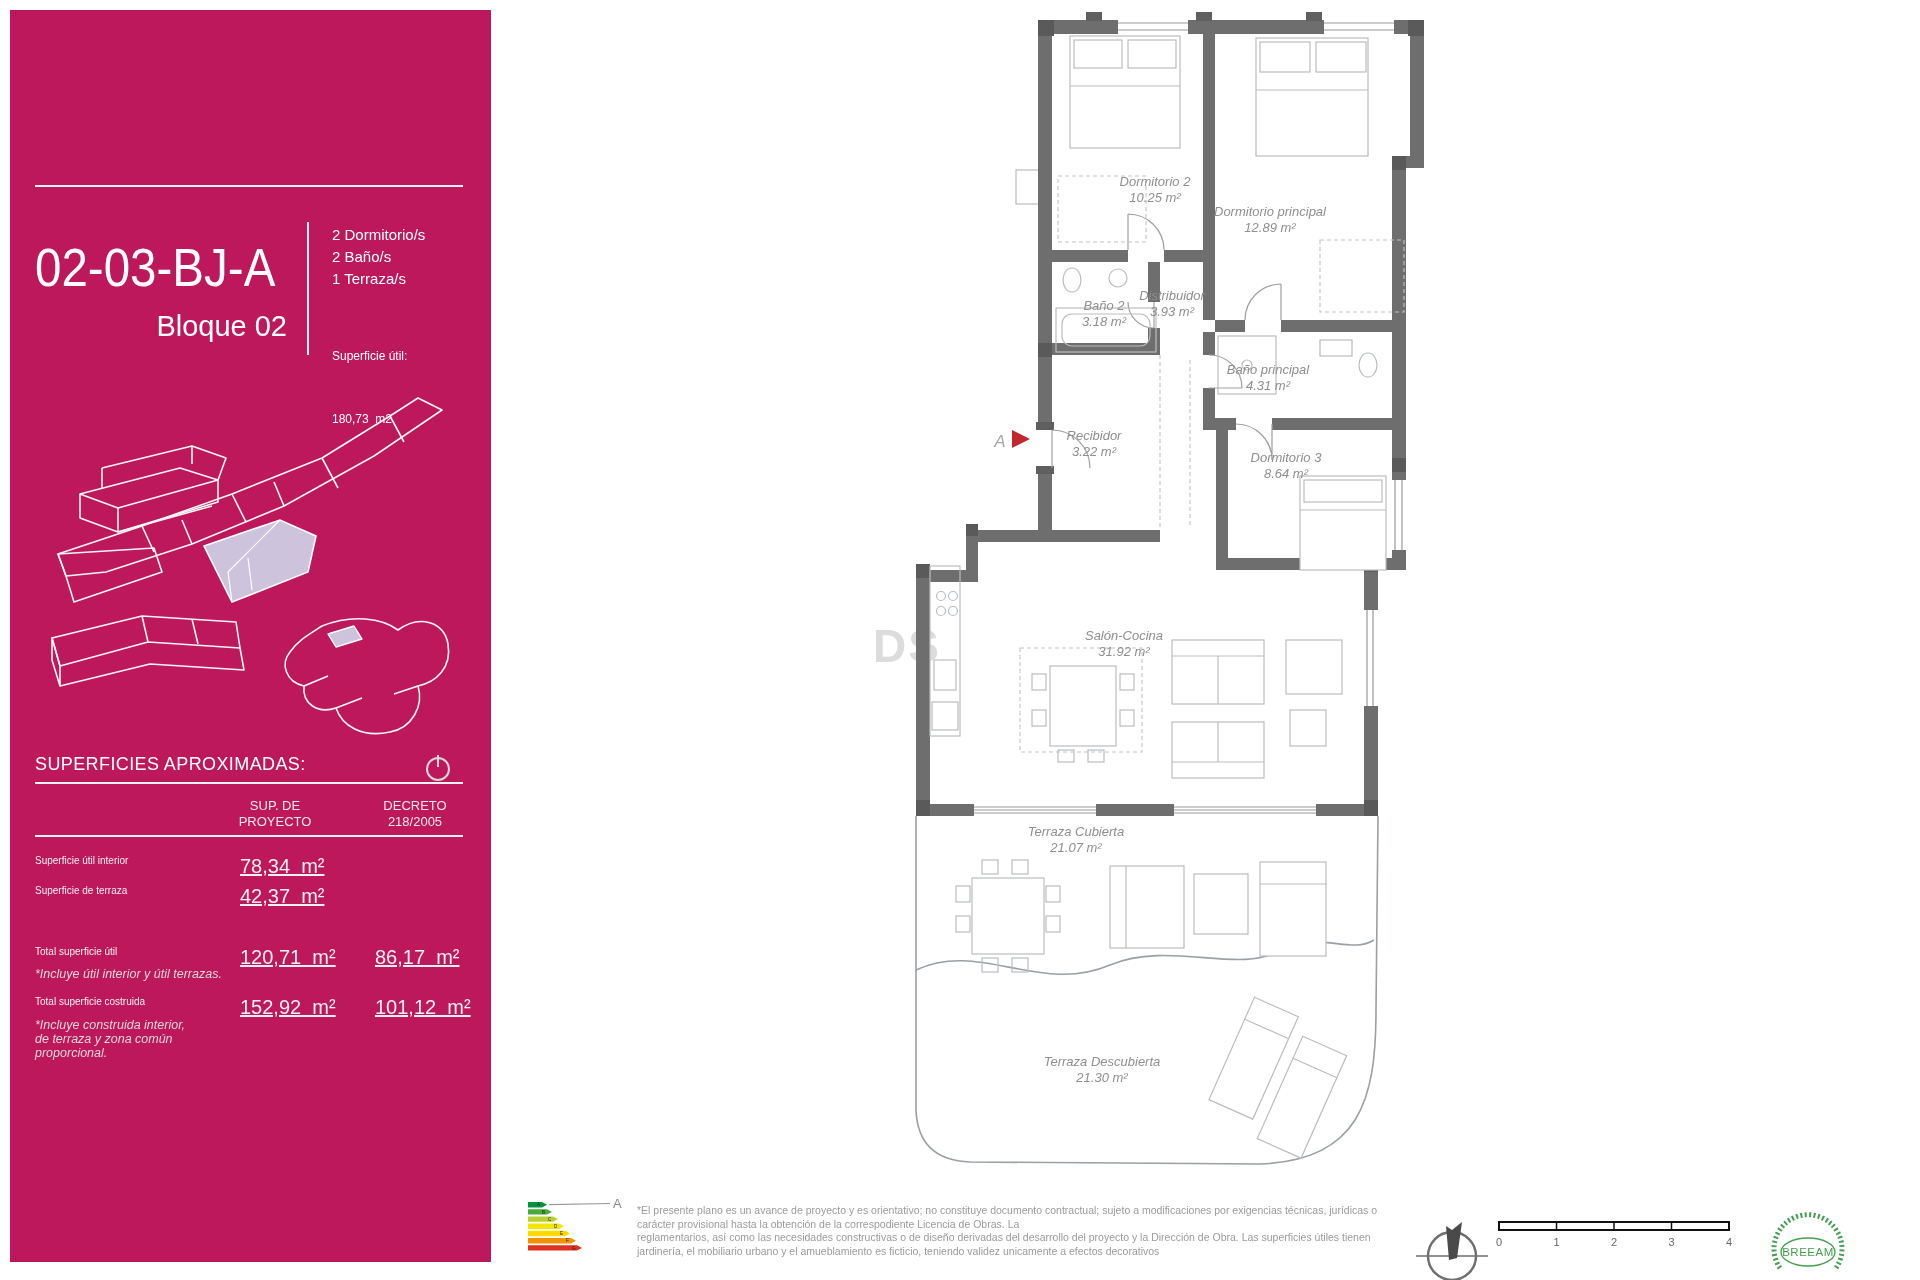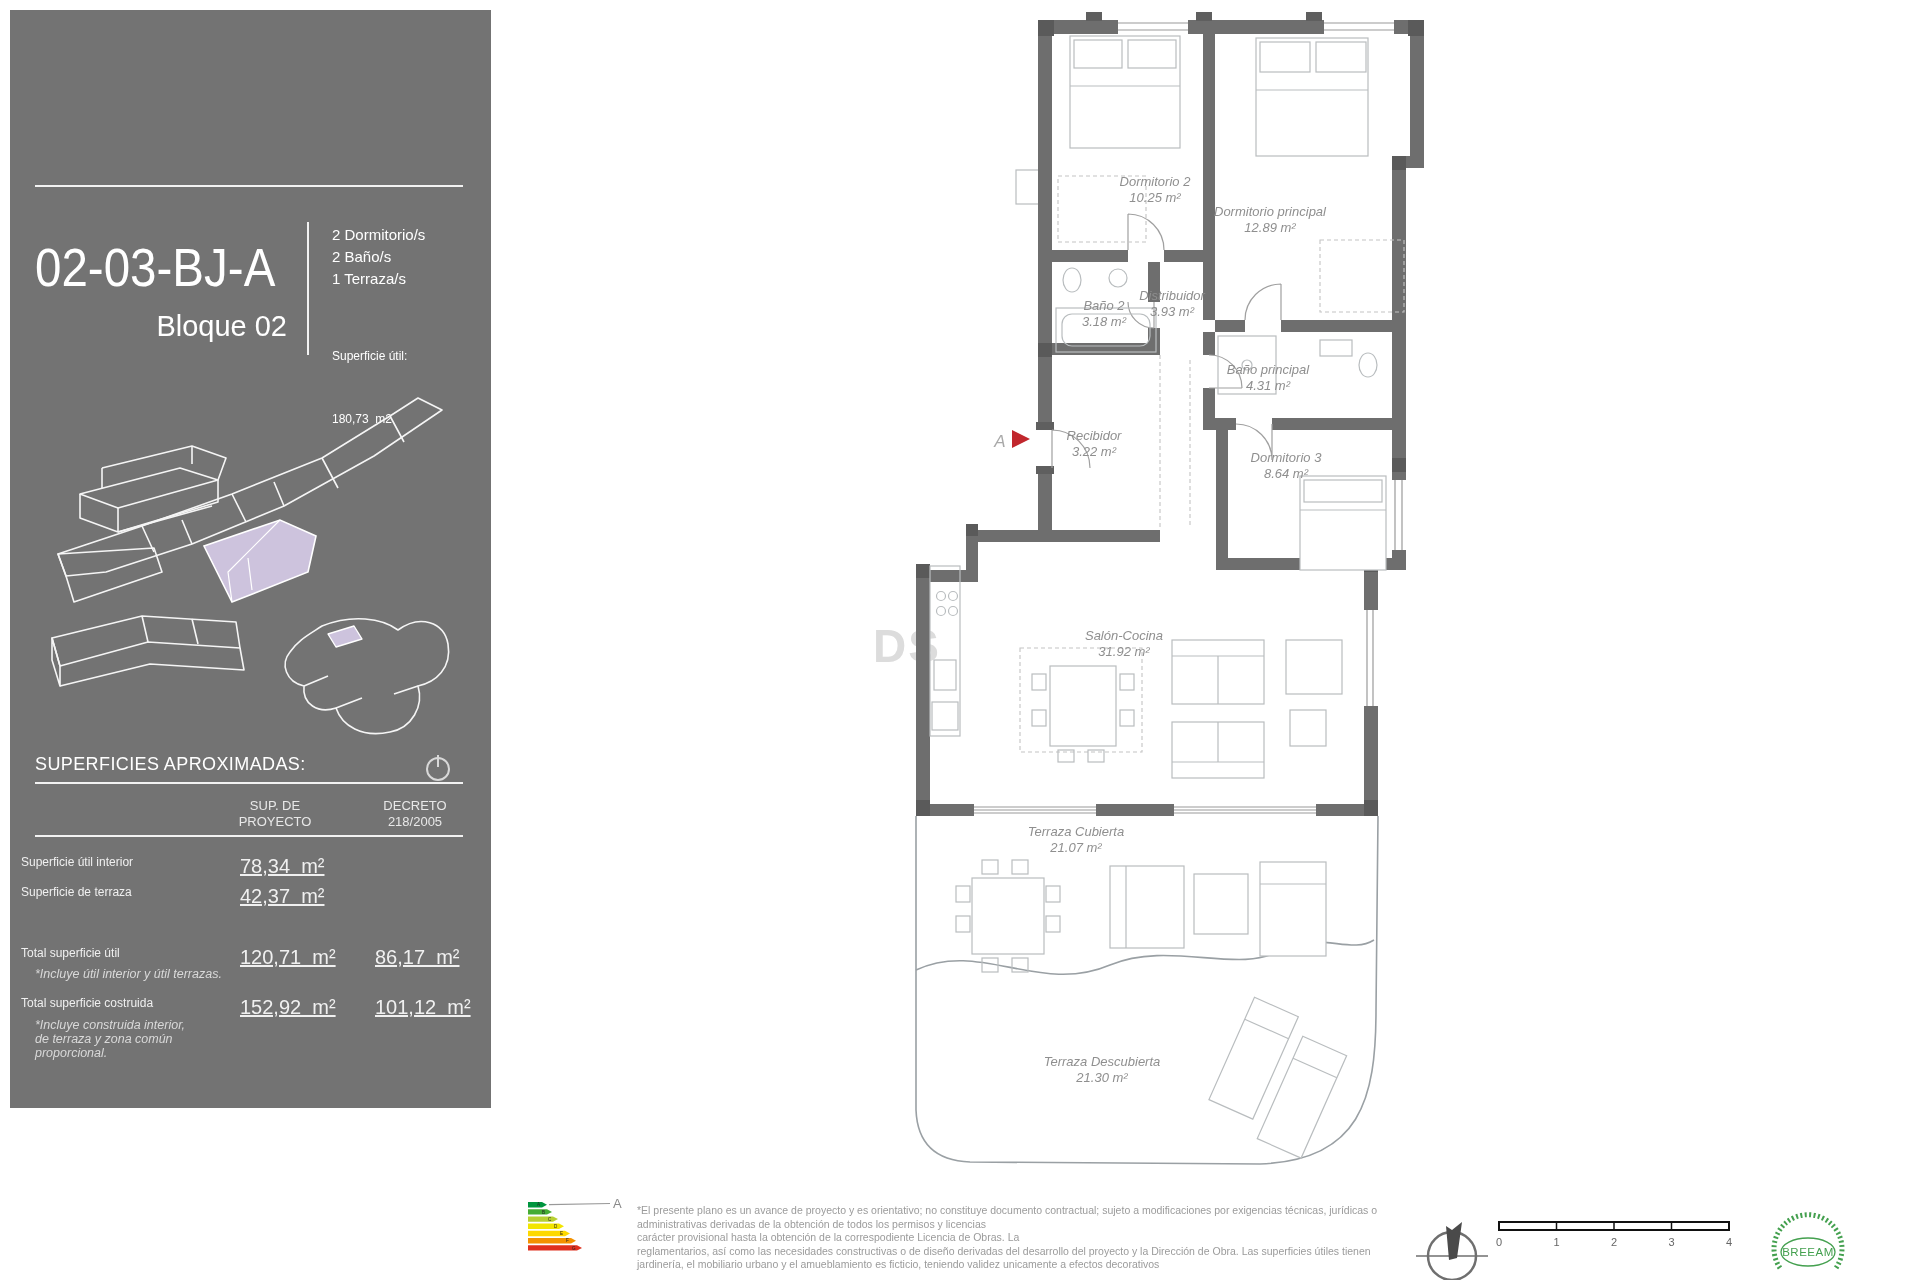--- a/index.html
+++ b/index.html
@@ -1,29 +1,29 @@
 <!DOCTYPE html>
 <html><head>
 <meta charset="utf-8">
 <style>
   html,body{margin:0;padding:0;background:#ffffff;}
   .page{position:relative;width:1920px;height:1280px;background:#fff;overflow:hidden;
         font-family:"Liberation Sans",sans-serif;}
   
-  .panel{position:absolute;left:10px;top:10px;width:481px;height:1098px;background:#737373;color:#fff;}
+  .panel{position:absolute;left:10px;top:10px;width:481px;height:1252px;background:#be185d;color:#fff;}
   .hrule{position:absolute;left:25px;width:428px;height:2px;background:#f2f2f2;}
   .title{position:absolute;left:25px;top:226px;font-size:54px;letter-spacing:0px;
          transform:scaleX(.88);transform-origin:left;white-space:pre;color:#fff;}
   .vdiv{position:absolute;left:297px;top:212px;width:2px;height:133px;background:#f2f2f2;}
   .features{position:absolute;left:322px;top:214px;font-size:15px;line-height:22px;}
   .blocklbl{position:absolute;left:25px;top:300px;width:252px;text-align:right;font-size:29px;}
   .arealbl{position:absolute;left:322px;top:294px;font-size:12px;line-height:21px;white-space:pre;}
   .sheading{position:absolute;left:25px;top:744px;font-size:18px;letter-spacing:.4px;}
   .colhead{position:absolute;top:788px;font-size:13px;line-height:16px;text-align:center;color:#e8e8e8;}
-  .rowlbl{position:absolute;left:11px;font-size:12px;color:#f0f0f0;}
+  .rowlbl{position:absolute;left:25px;font-size:10px;color:#f0f0f0;}
   .rowval{position:absolute;font-size:20px;color:#f0f0f0;white-space:pre;text-decoration:underline;}
   .note{position:absolute;left:25px;font-size:12.5px;font-style:italic;color:#d9d9d9;}
   
   .planwrap{position:absolute;left:720px;top:10px;width:720px;height:1170px;}
   .rl{font:italic 13px "Liberation Sans",sans-serif;fill:#8f8f8f;text-anchor:middle;}
   .wm{font:bold 46px "Liberation Sans",sans-serif;fill:#dcdcdc;letter-spacing:2px;text-anchor:middle;}
   .wall{fill:#6e6e6e;}
   .col{fill:#5a5a5a;}
   .nub{fill:#5f5f5f;}
   .thin{stroke:#b9bdbf;stroke-width:1.2;fill:#ffffff;}
@@ -356,21 +356,20 @@
       <text x="38" y="37.2">E</text>
       <text x="44" y="44.4">F</text>
       <text x="50" y="51.6">G</text>
     </g>
     <line x1="27" y1="6.7" x2="88" y2="5.5" stroke="#999999" stroke-width="1.2"></line>
     <text x="91" y="10" font-size="13" fill="#8a8a8a" font-family="Liberation Sans,sans-serif">A</text>
   </svg>
 
   <div class="disc">
     <div>*El presente plano es un avance de proyecto y es orientativo; no constituye documento contractual; sujeto a modificaciones por exigencias técnicas, jurídicas o</div>
-    <div>administrativas derivadas de la obtención de todos los permisos y licencias</div>
     <div>carácter provisional hasta la obtención de la correspodiente Licencia de Obras. La</div>
     <div>reglamentarios, así como las necesidades constructivas o de diseño derivadas del desarrollo del proyecto y la Dirección de Obra. Las superficies útiles tienen</div>
     <div>jardinería, el mobiliario urbano y el amueblamiento es ficticio, teniendo validez unicamente a efectos decorativos</div>
   </div>
 
   <svg style="position:absolute;left:1412px;top:1212px" width="80" height="80" viewBox="0 0 80 80">
     <circle cx="40" cy="44" r="24" stroke="#6f6f6f" stroke-width="2.5" fill="none"></circle>
     <line x1="4" y1="44" x2="76" y2="44" stroke="#6f6f6f" stroke-width="1.4"></line>
     <path d="M37,48 L45,46 L50,10 L40,18 L34,14 Z" fill="#4a4a4a"></path>
   </svg>

